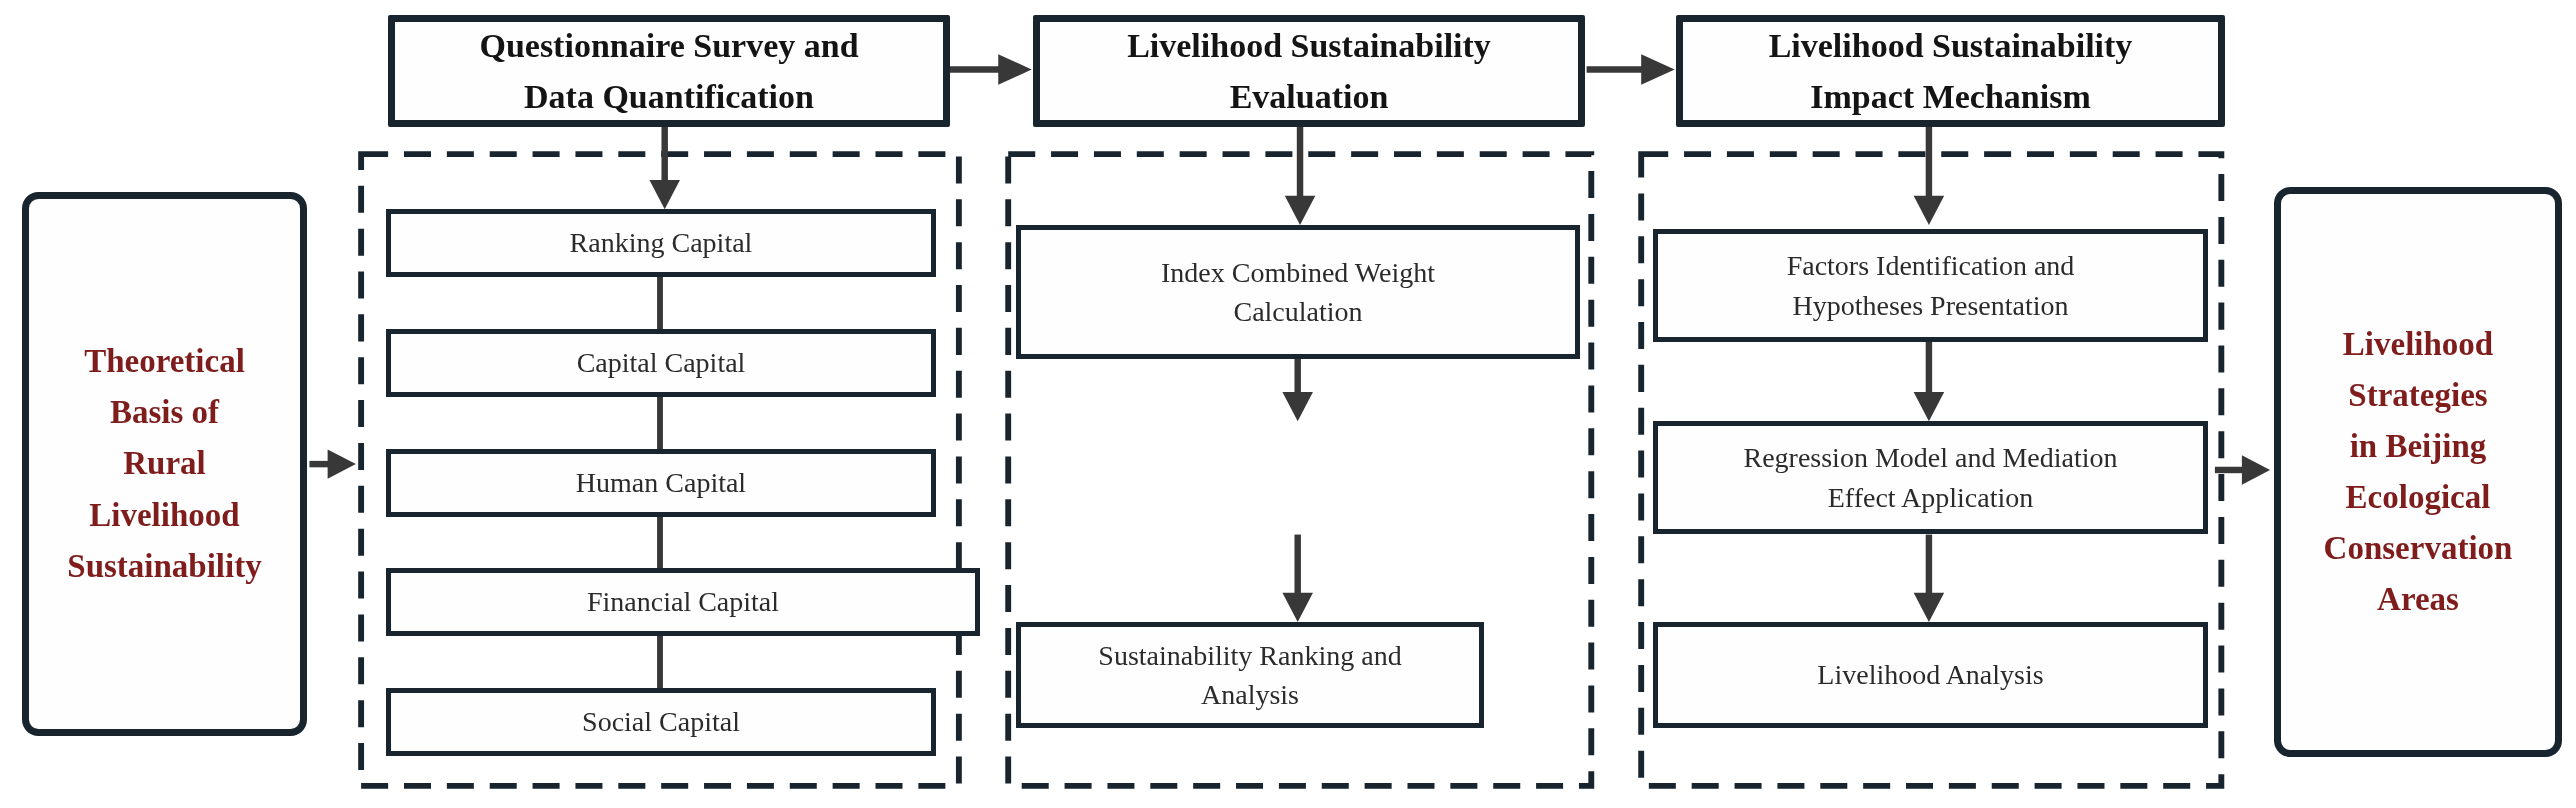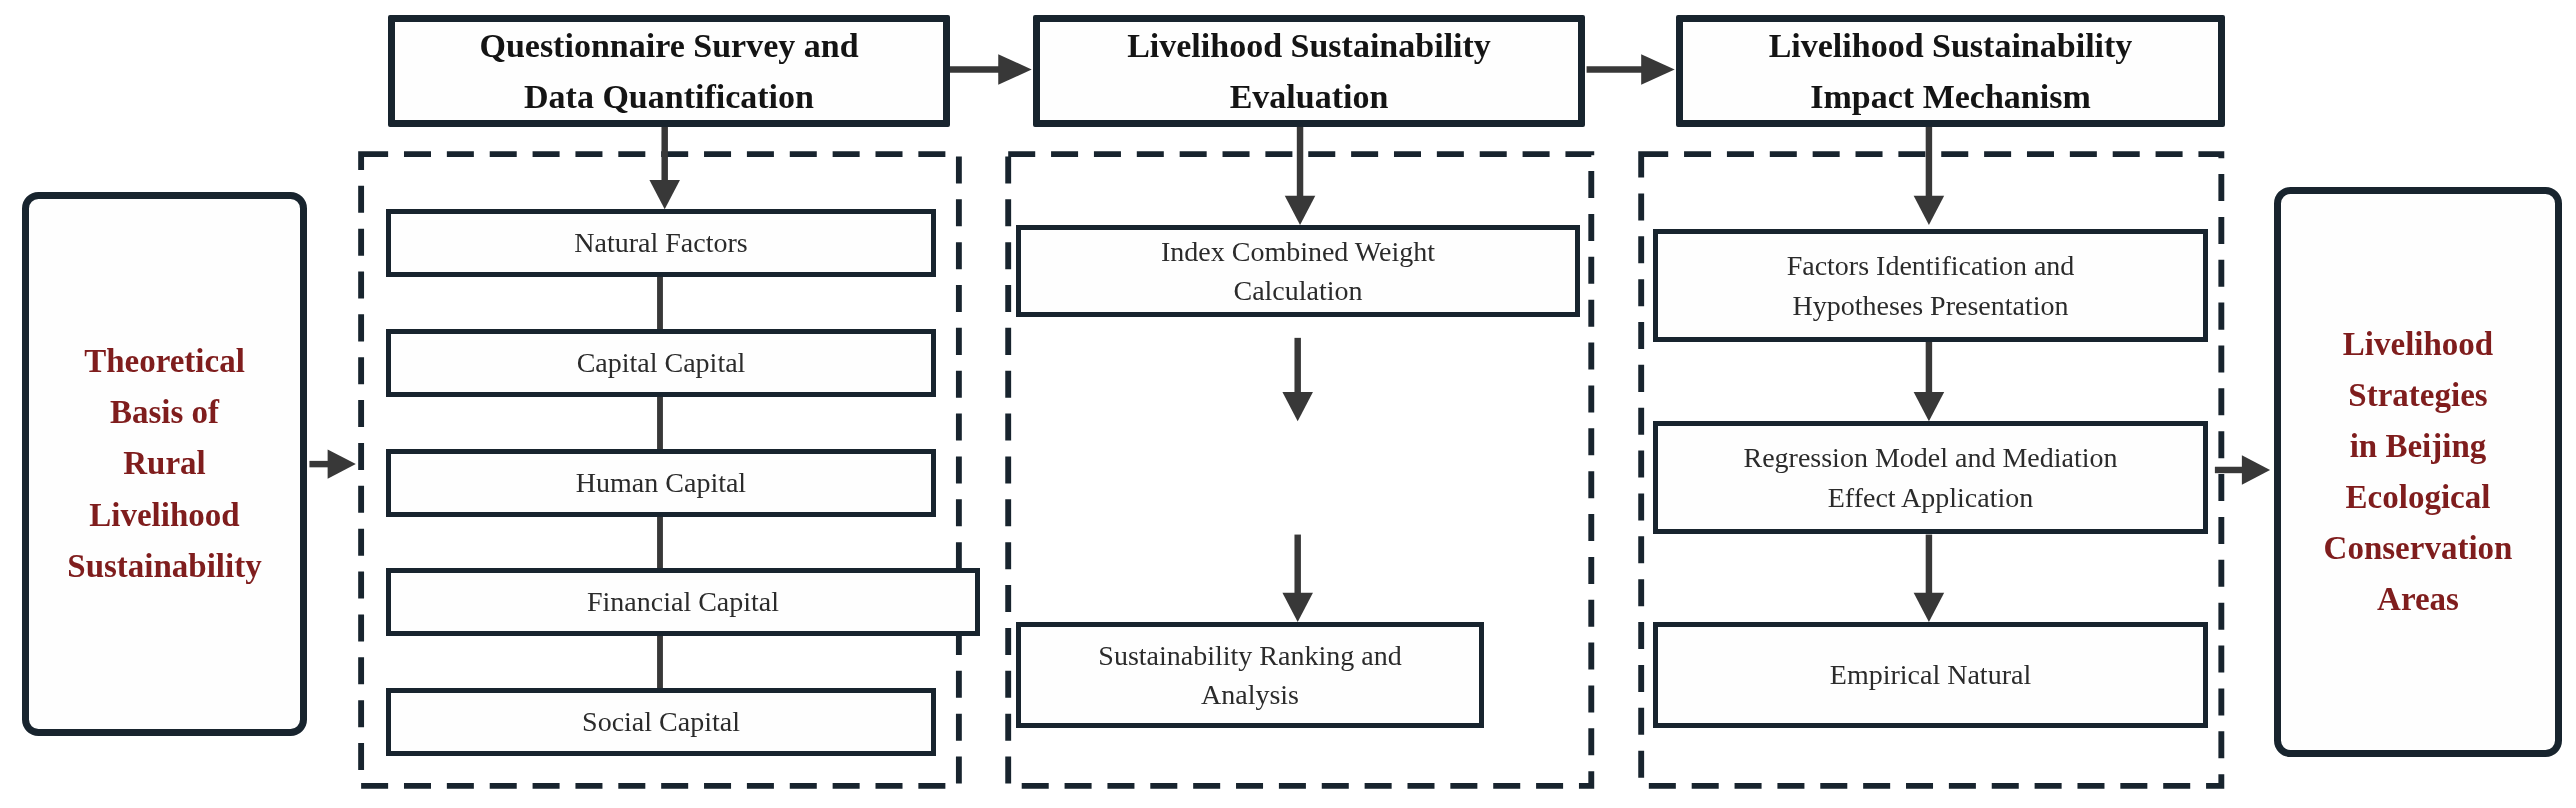--- a/index.html
+++ b/index.html
@@ -134,31 +134,31 @@
 Conservation
 Areas</div>
 
   <div class="box header" style="left:388px;top:14.7px;width:562px;height:112px;">Questionnaire Survey and
 Data Quantification</div>
   <div class="box header" style="left:1033px;top:14.7px;width:552px;height:112px;">Livelihood Sustainability
 Evaluation</div>
   <div class="box header" style="left:1676px;top:14.7px;width:549px;height:112px;">Livelihood Sustainability
 Impact Mechanism</div>
 
-  <div class="box step" style="left:386px;top:209px;width:550px;height:68px;">Natural Factors</div>
+  <div class="box step" style="left:386px;top:209px;width:550px;height:68px;">Ranking Capital</div>
   <div class="box step" style="left:386px;top:329px;width:550px;height:68px;">Capital Capital</div>
   <div class="box step" style="left:386px;top:449px;width:550px;height:68px;">Human Capital</div>
   <div class="box step" style="left:386px;top:568px;width:594px;height:68px;">Financial Capital</div>
   <div class="box step" style="left:386px;top:688px;width:550px;height:68px;">Social Capital</div>
 
-  <div class="box step" style="left:1016px;top:225px;width:564px;height:92px;">Index Combined Weight
+  <div class="box step" style="left:1016px;top:225px;width:564px;height:134px;">Index Combined Weight
 Calculation</div>
   <div class="box step" style="left:1016px;top:622px;width:468px;height:106px;">Sustainability Ranking and
 Analysis</div>
 
   <div class="box step" style="left:1653px;top:229px;width:555px;height:113px;">Factors Identification and
 Hypotheses Presentation</div>
   <div class="box step" style="left:1653px;top:421px;width:555px;height:113px;">Regression Model and Mediation
 Effect Application</div>
-  <div class="box step" style="left:1653px;top:622px;width:555px;height:106px;">Empirical Natural</div>
+  <div class="box step" style="left:1653px;top:622px;width:555px;height:106px;">Livelihood Analysis</div>
 
 </div>
 
 
 </body></html>

